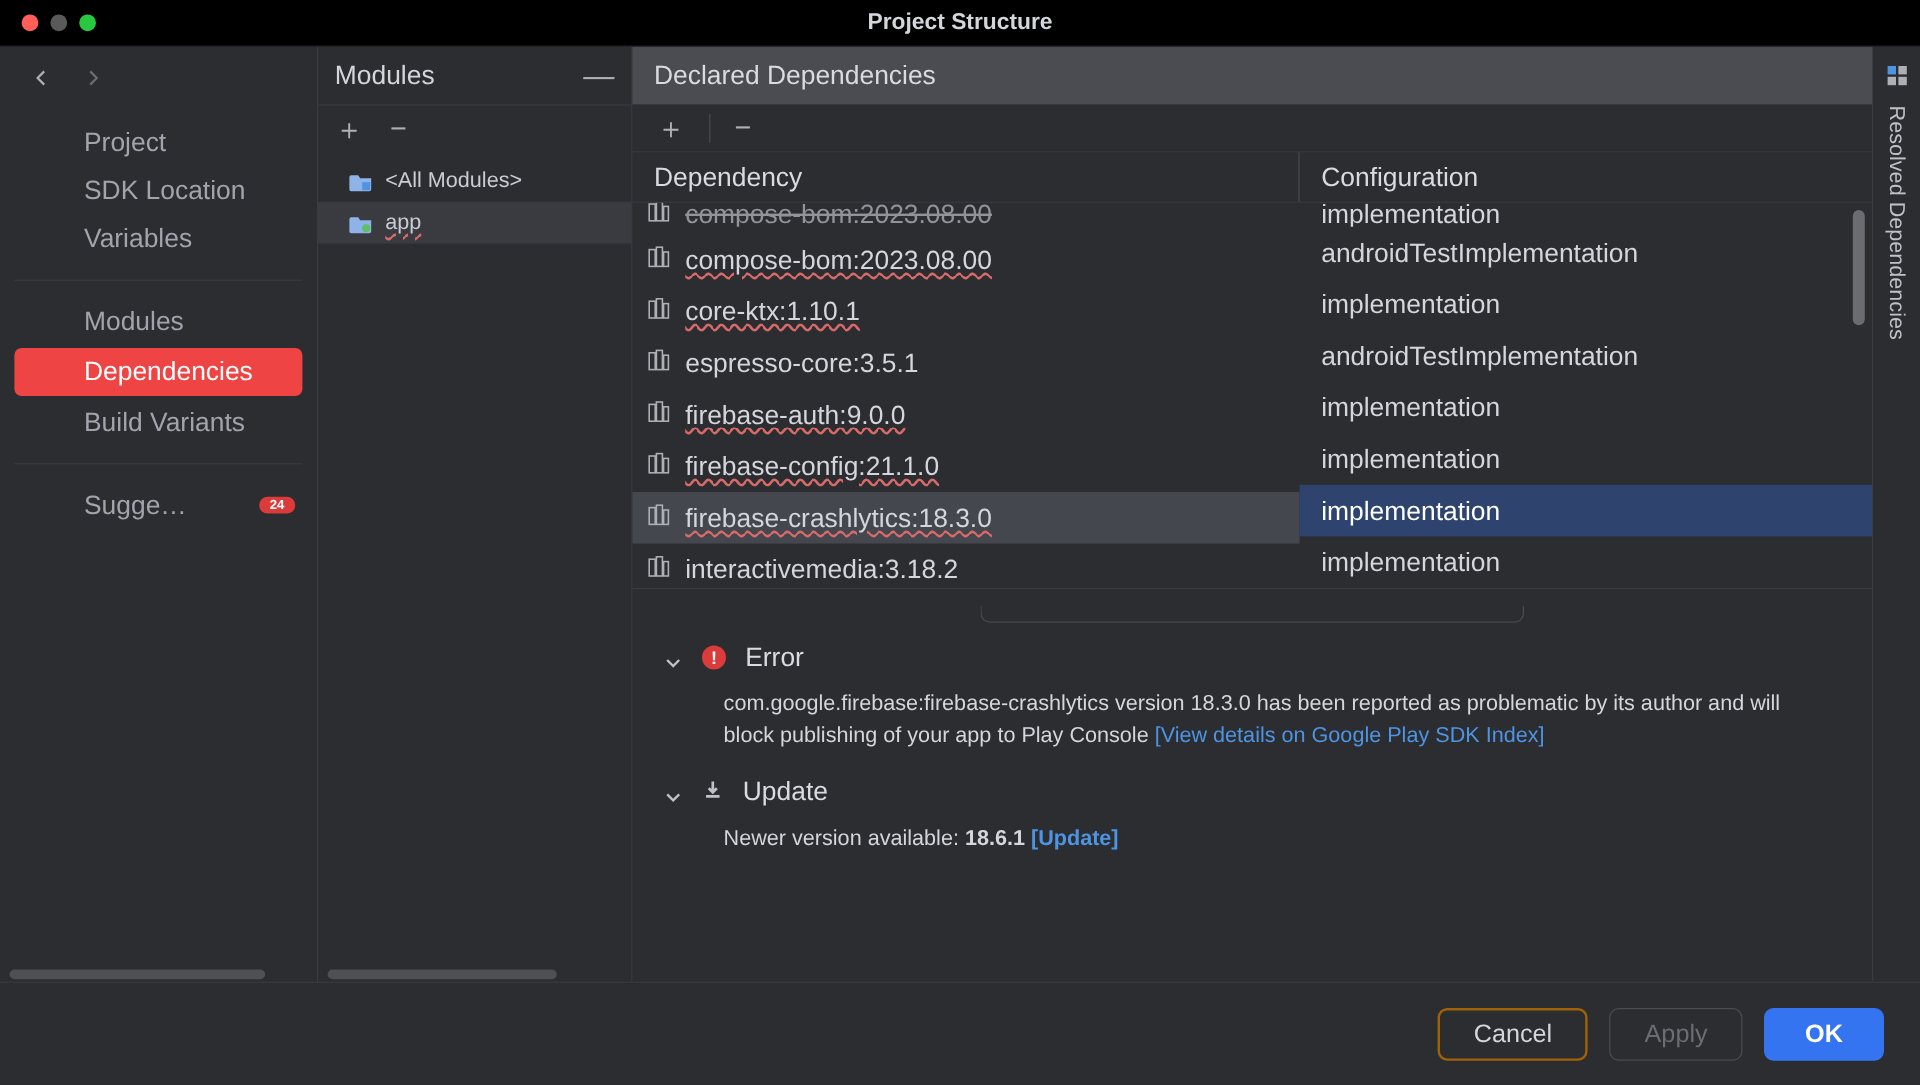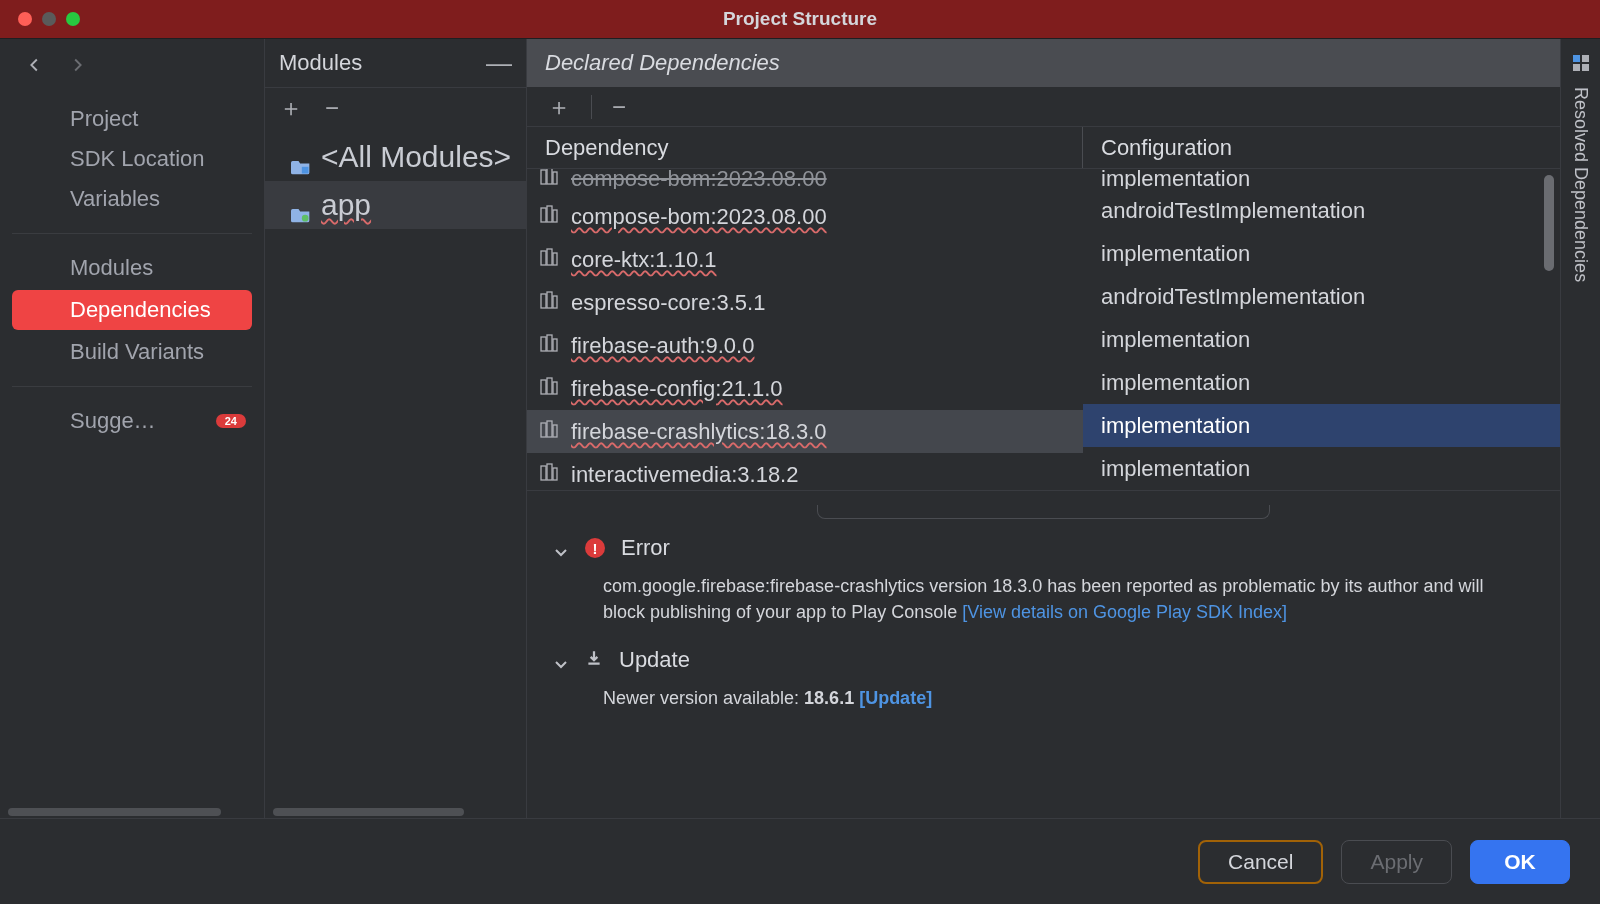--- a/index.html
+++ b/index.html
@@ -10,21 +10,21 @@
     width: 1600px;
     height: 904px;
     overflow: hidden;
     position: relative;
   }
   
   .titlebar {
     height: 38px;
     display: flex;
     align-items: center;
-    background: #7f1d1d;
+    background: #000000;
     position: relative;
   }
   .traffic-lights {
     display: flex;
     gap: 10px;
     padding-left: 18px;
   }
   .tl { width: 14px; height: 14px; border-radius: 50%; }
   .tl-red { background: #ff5f57; }
   .tl-yellow { background: #5a5a5a; }
@@ -126,21 +126,21 @@
     display:flex; align-items:center;
     gap: 22px;
     padding-left: 14px;
     border-top:1px solid #393b40;
   }
   .tb-icon { color:#aeb0b6; font-size: 24px; }
   .module-tree { padding-top: 6px; }
   .tree-row {
     display:flex; align-items:center;
     gap: 10px;
-    font-size: 30px;
+    font-size: 18px;
     padding: 7px 14px 7px 26px;
     color: #c9ccd3;
   }
   .tree-row.selected { background: #393b40; }
   .folder-icon { width:20px; height:18px; position:relative; }
   .folder-icon svg { width:20px; height:18px; }
   .warn-underline { text-decoration: underline wavy #d96a6a; text-decoration-thickness:1.5px; text-underline-offset:3px;}
   .modules-scrollarea {
     margin-top:auto; height:14px; padding:4px 8px;
   }
@@ -153,21 +153,20 @@
     border-left:1px solid #393b40;
     min-width:0;
   }
   .dep-header {
     height:48px;
     background:#4a4c51;
     display:flex; align-items:center;
     font-size:22px;
     color:#d9dbe0;
     padding-left: 18px;
-    font-style: italic;
   }
   .dep-toolbar {
     height:40px;
     display:flex; align-items:center;
     gap: 6px;
     padding-left: 12px;
     border-bottom:1px solid #393b40;
   }
   .dep-toolbar .tb-icon { padding:4px 8px; }
   .dep-toolbar .vsep { width:1px; height:24px; background:#4a4c51; margin:0 6px;}

